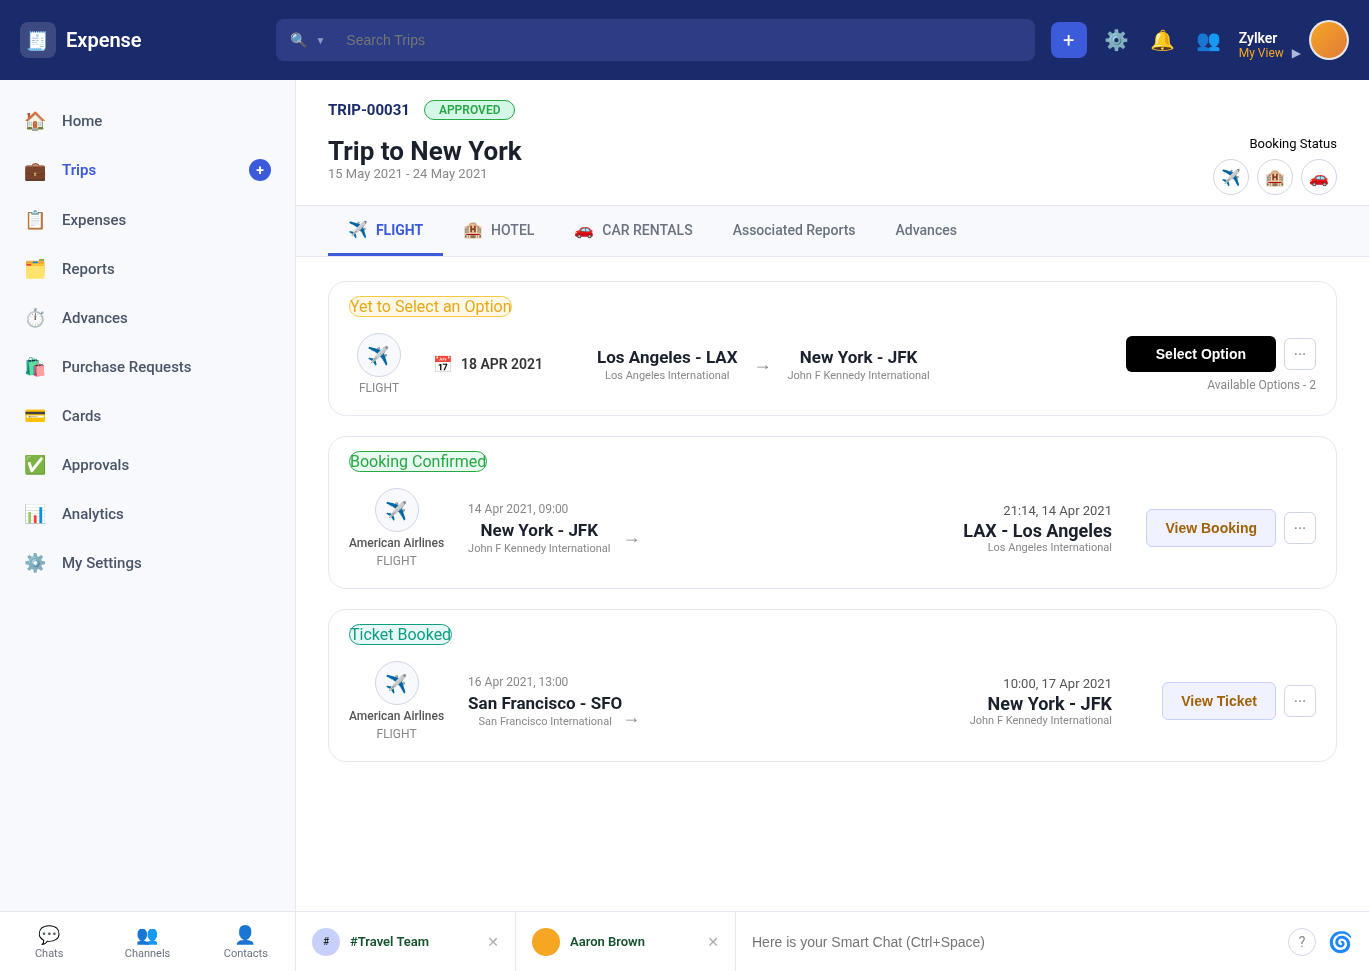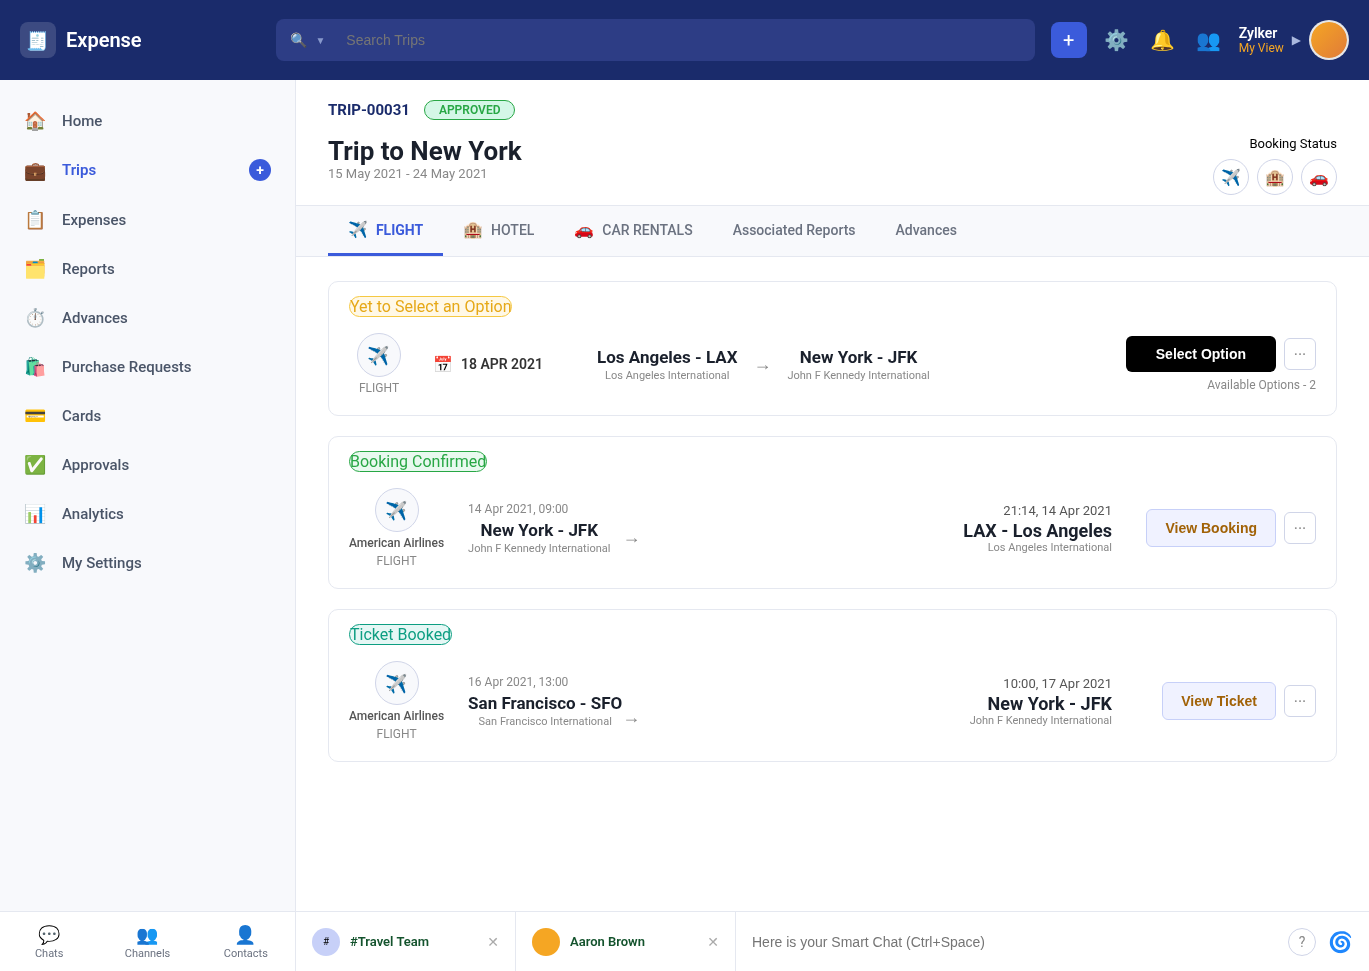--- a/index.html
+++ b/index.html
@@ -78,21 +78,21 @@
       font-size: 20px;
       cursor: pointer;
       width: 32px;
       height: 32px;
       display: flex;
       align-items: center;
       justify-content: center;
     }
     .user-area {
       display: flex;
-      align-items: center;
+      align-items: flex-end;
       gap: 8px;
       color: white;
     }
     .user-name { font-size: 14px; font-weight: 600; }
     .user-view { font-size: 12px; color: #f5a623; }
     .user-avatar {
       width: 40px;
       height: 40px;
       border-radius: 50%;
       background: #ddd;
@@ -259,21 +259,21 @@
     .flight-list {
       padding: 24px 32px;
       display: flex;
       flex-direction: column;
       gap: 20px;
     }
 
     
     .flight-card {
       border: 1px solid #e5e8f0;
-      border-radius: 10px;
+      border-radius: 18px;
       overflow: hidden;
     }
     .banner-yellow { background: #fff8e6; color: #e6a817; border: 1px solid #f5c842; border-radius: 20px; display: inline-block; margin: 14px 20px 0; }
     .banner-green { background: #e8f9ef; color: #28a745; border: 1px solid #28a745; border-radius: 20px; display: inline-block; margin: 14px 20px 0; }
     .banner-teal { background: #e6f7f5; color: #0d9e82; border: 1px solid #0d9e82; border-radius: 20px; display: inline-block; margin: 14px 20px 0; }
 
     .flight-card-body {
       padding: 16px 20px 20px;
       display: flex;
       align-items: center;

